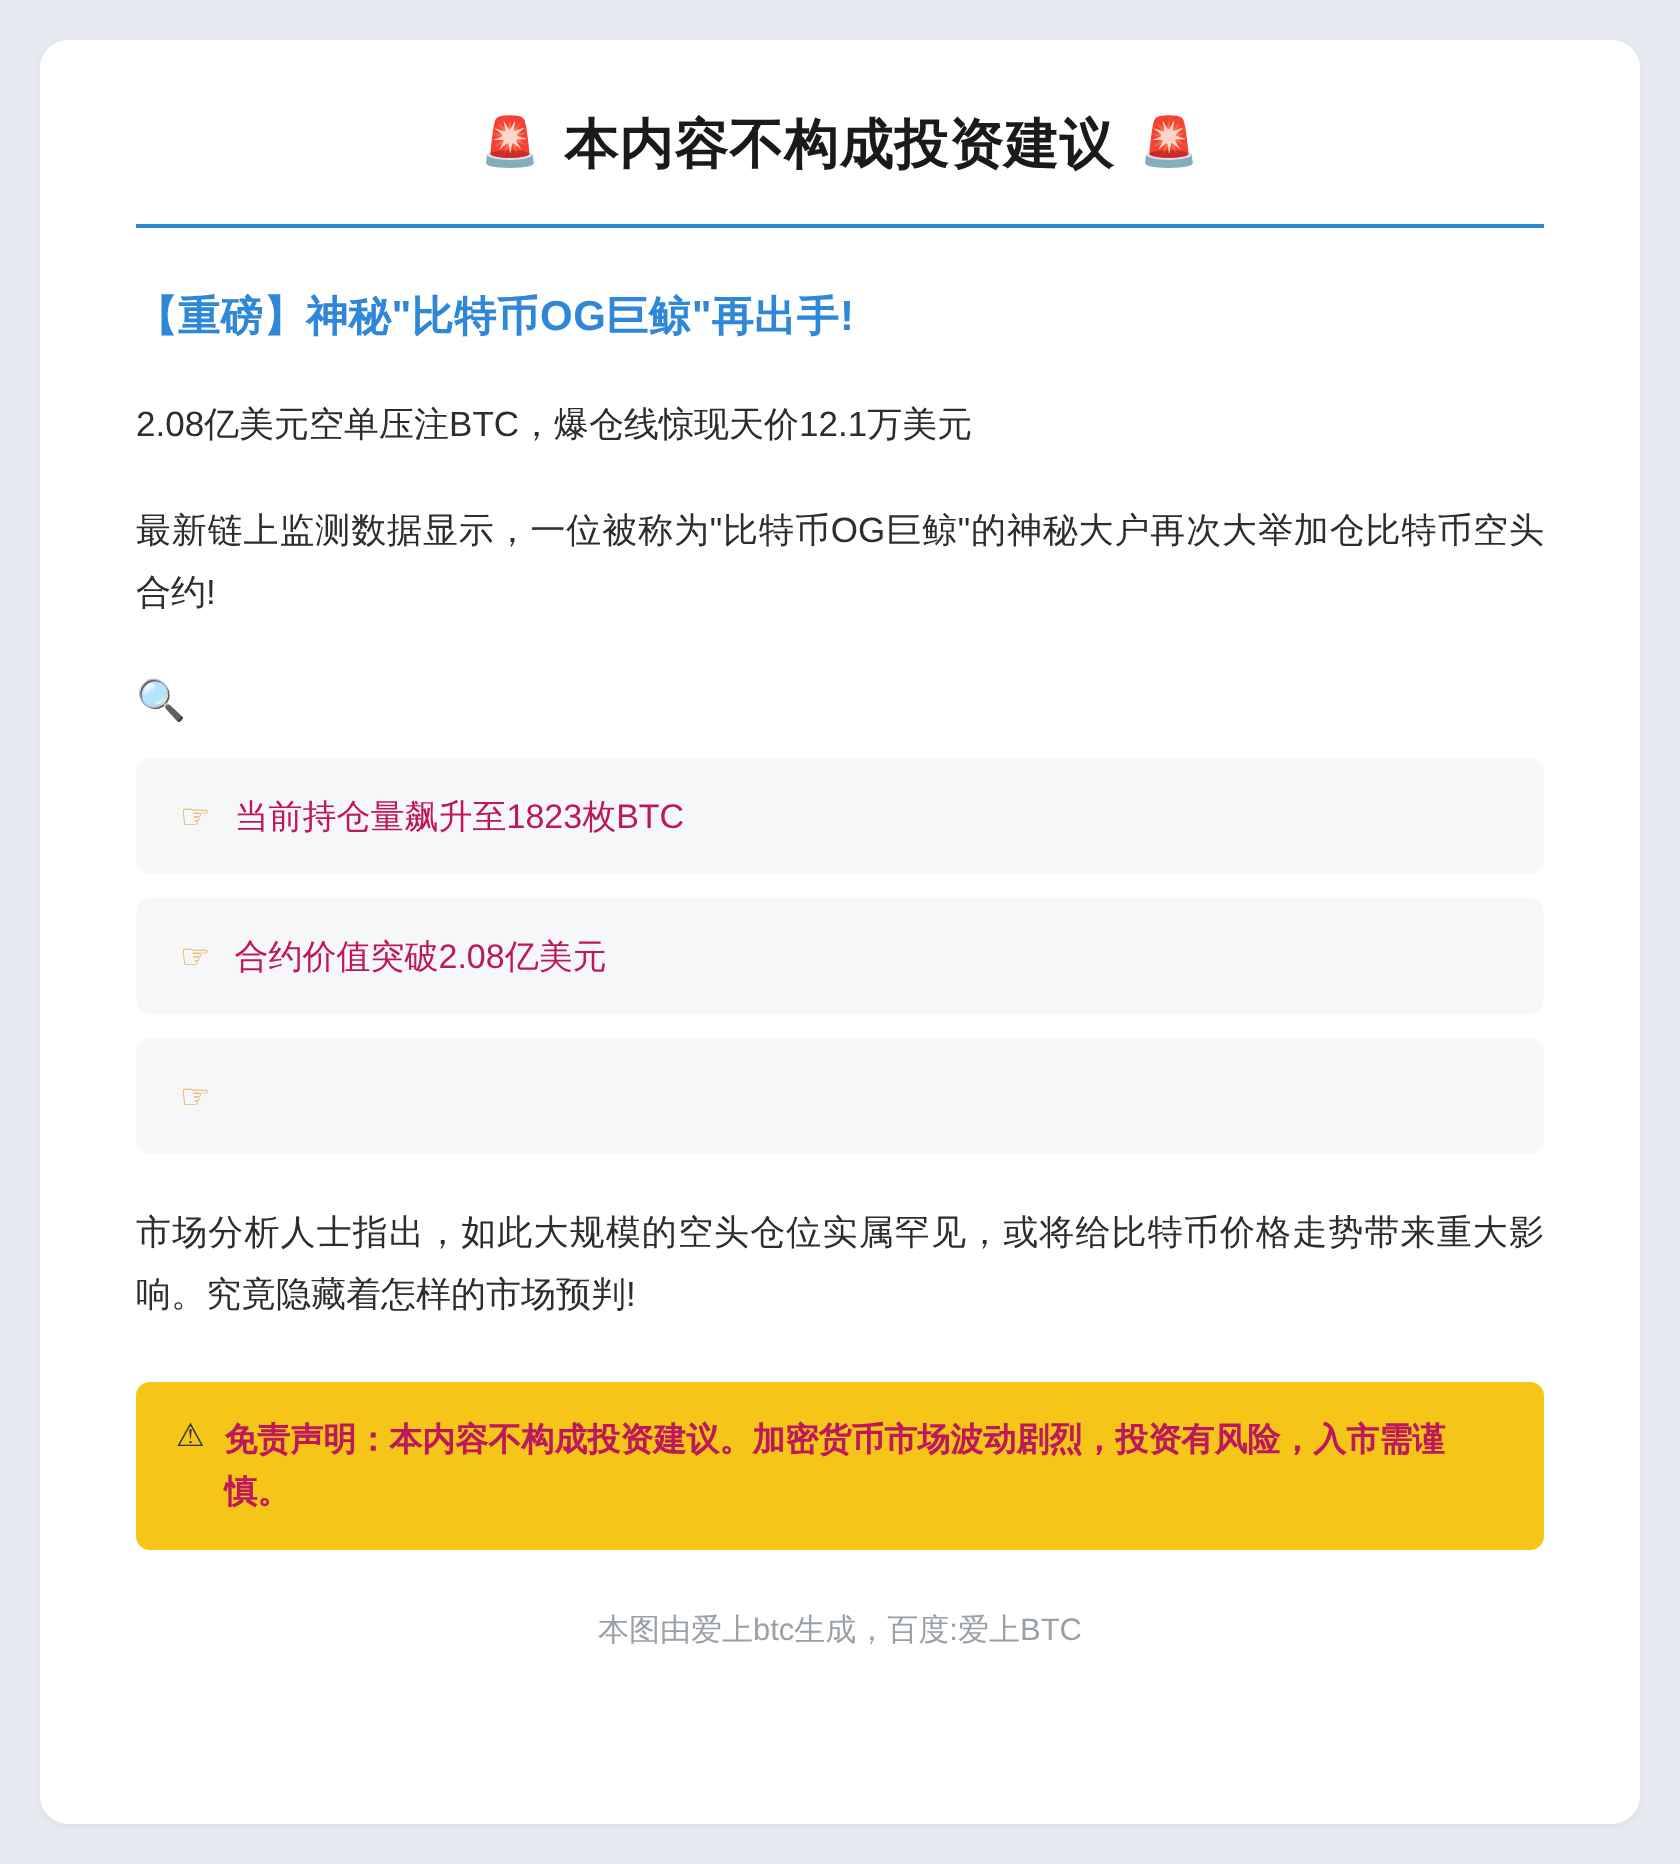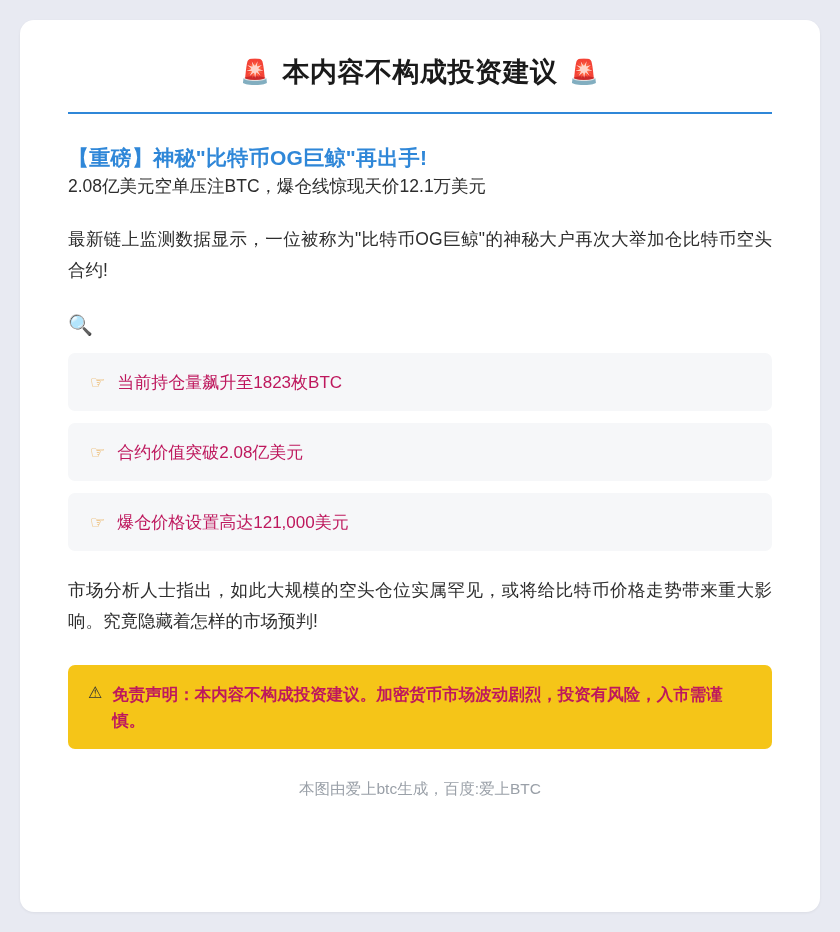--- a/index.html
+++ b/index.html
@@ -46,20 +46,21 @@
     line-height: 1;
   }
   .headline {
     margin-top: 30px;
     font-size: 21px;
     font-weight: bold;
     color: #2f87d8;
     letter-spacing: 0.3px;
   }
   .subhead {
+    margin-top: 26px;
     font-size: 17.5px;
     color: #2d2d2d;
     line-height: 1.6;
   }
   .para {
     margin-top: 24px;
     font-size: 17.5px;
     color: #2d2d2d;
     line-height: 1.75;
     text-align: justify;
@@ -155,21 +156,20 @@
       <div class="bullet">
         <span class="hand">☞</span>
         <span class="bullet-text">当前持仓量飙升至1823枚BTC</span>
       </div>
       <div class="bullet">
         <span class="hand">☞</span>
         <span class="bullet-text">合约价值突破2.08亿美元</span>
       </div>
       <div class="bullet">
         <span class="hand">☞</span>
-        <span class="bullet-text">爆仓价格设置高达121,000美元</span>
       </div>
     </div>
 
     <div class="para">市场分析人士指出，如此大规模的空头仓位实属罕见，或将给比特币价格走势带来重大影响。究竟隐藏着怎样的市场预判!</div>
 
     <div class="disclaimer">
       <span class="warn-icon">⚠</span>
       <span class="disclaimer-text">免责声明：本内容不构成投资建议。加密货币市场波动剧烈，投资有风险，入市需谨慎。</span>
     </div>
 

